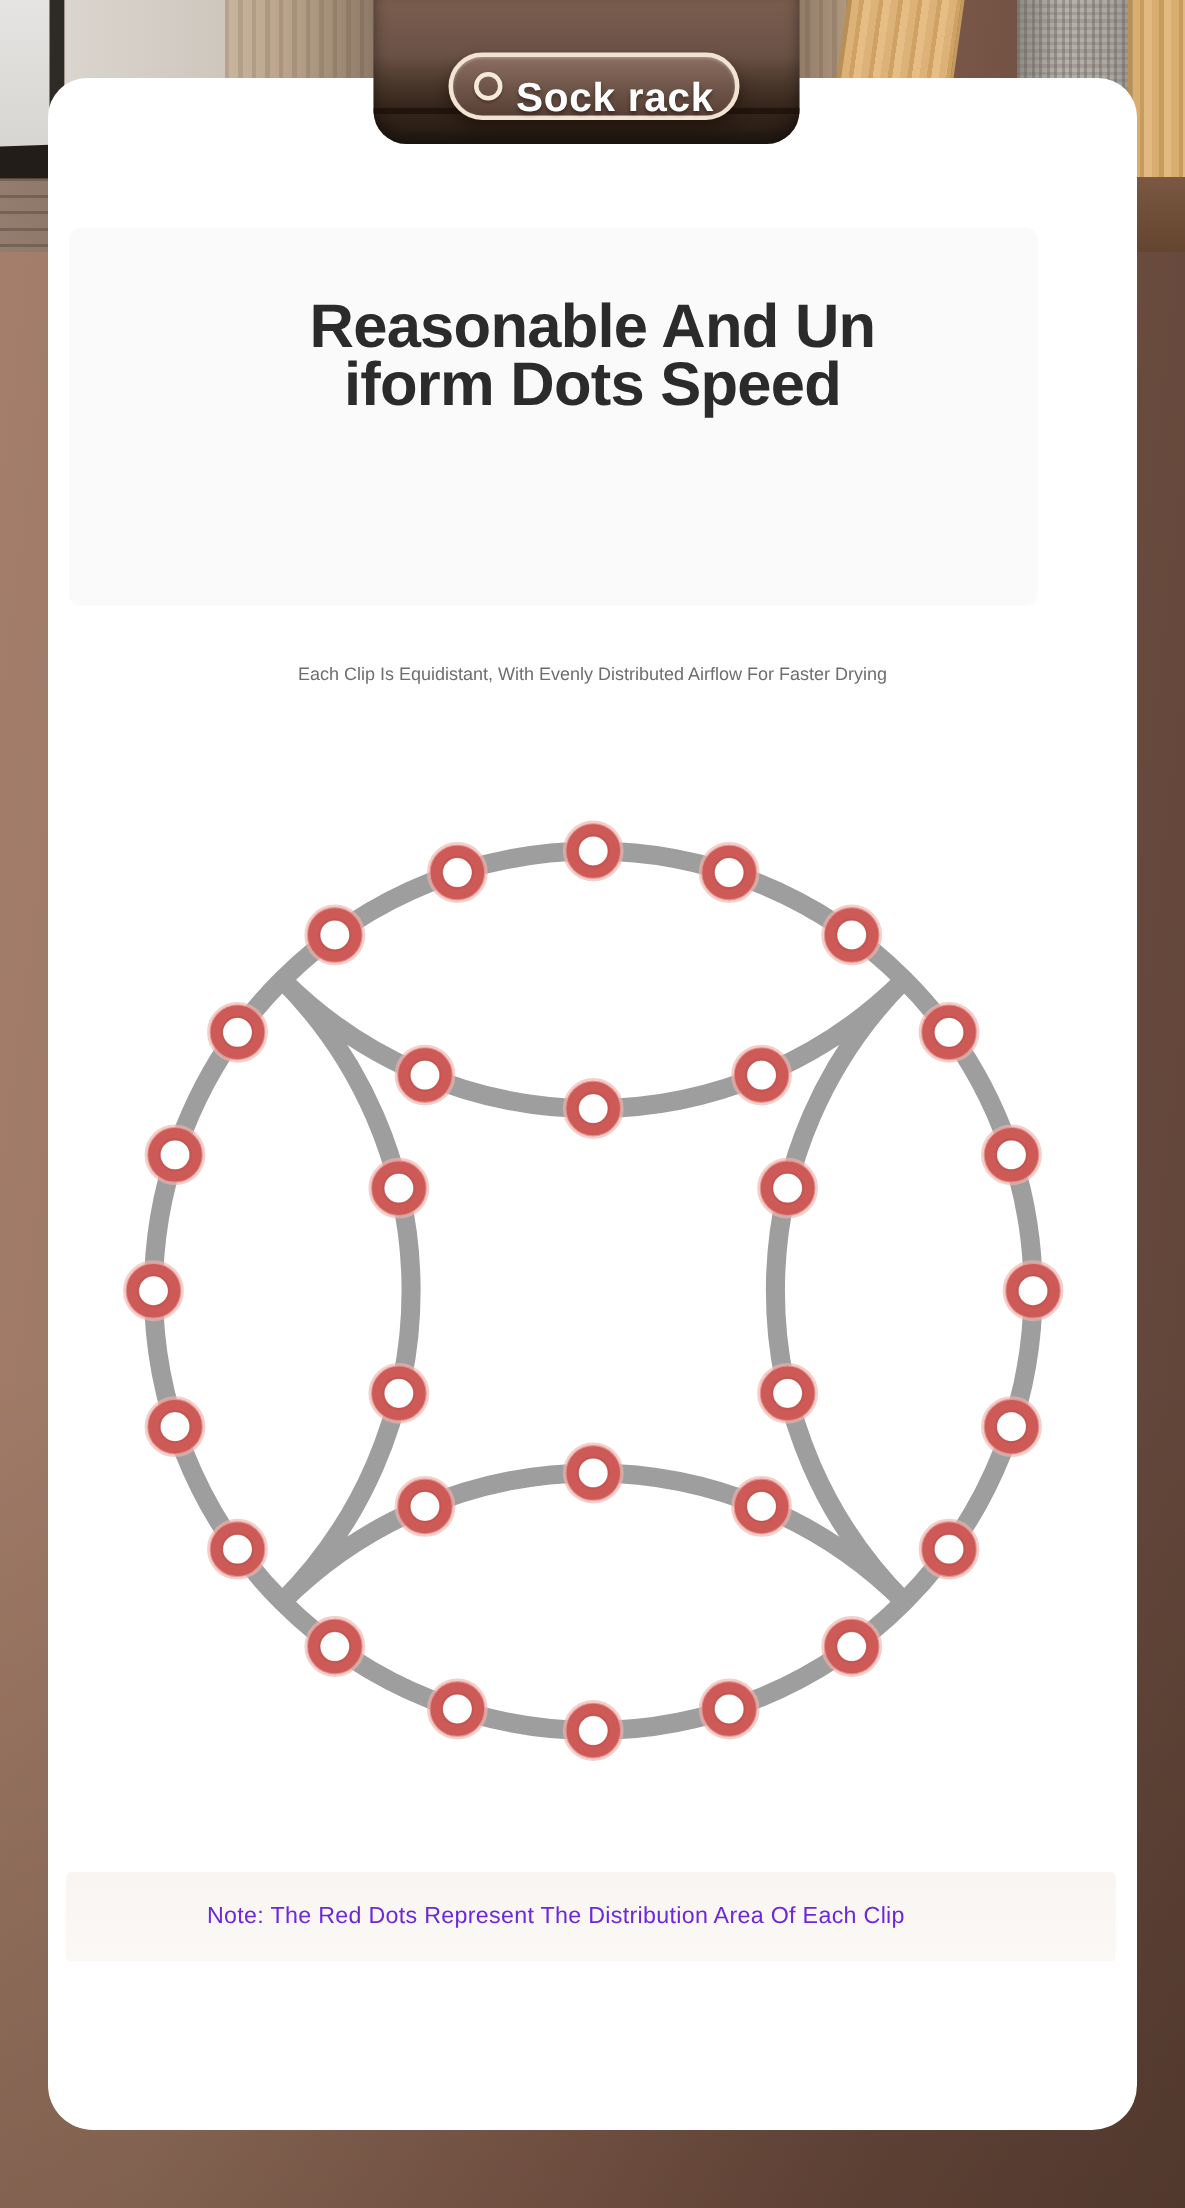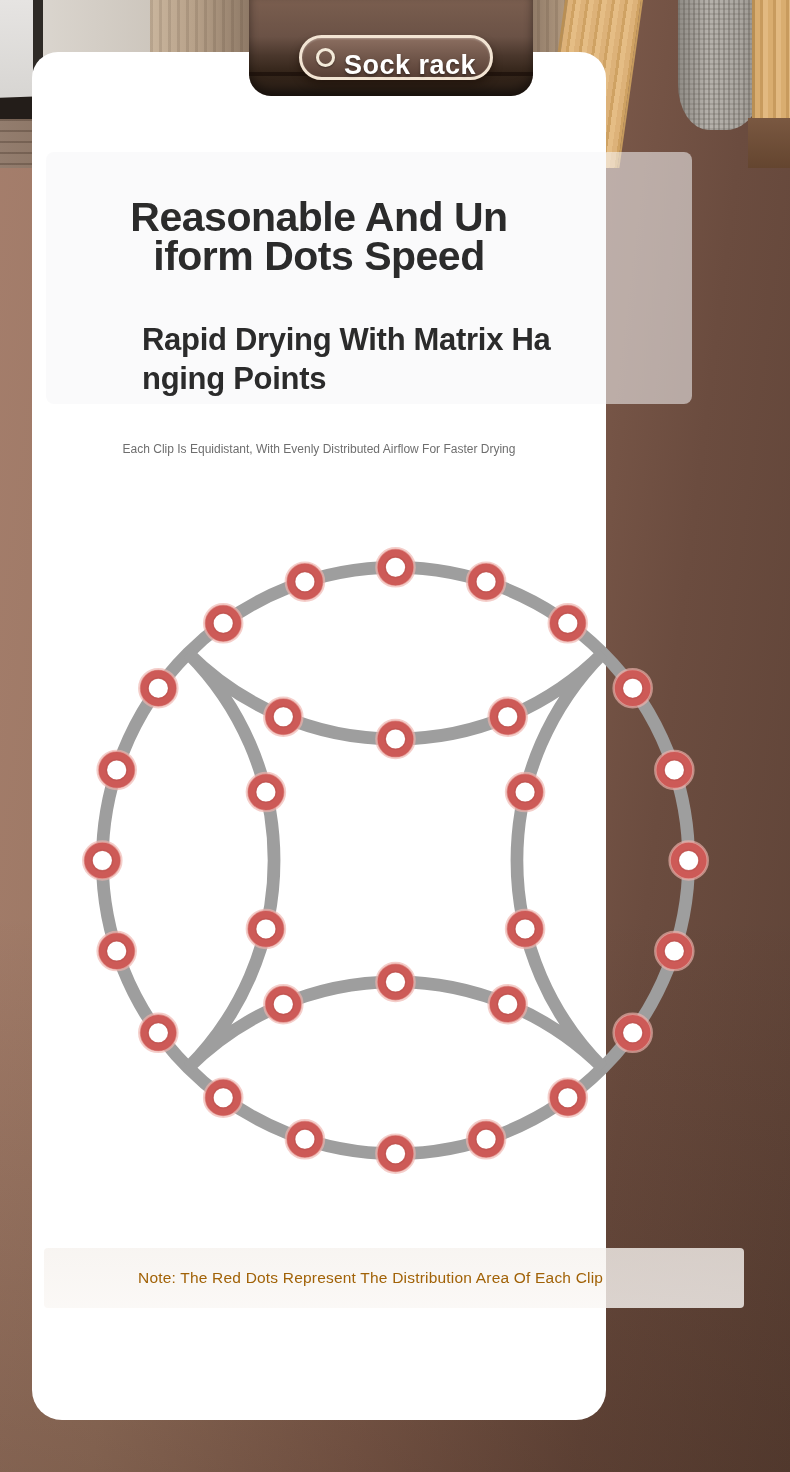--- a/index.html
+++ b/index.html
@@ -32,21 +32,21 @@
   .curtain     { left:678px; width:88px; height:130px; border-radius:0 0 45% 35%;
                  background:
                    repeating-linear-gradient(90deg, rgba(90,85,78,.35) 0 2px, rgba(0,0,0,0) 2px 5px),
                    repeating-linear-gradient(0deg, rgba(120,115,108,.3) 0 2px, rgba(0,0,0,0) 2px 5px),
                    linear-gradient(90deg,#8f8b85 0%,#b6b2ac 35%,#aba7a1 70%,#8e8a84 100%); }
   .pole-right  { left:752px; width:38px; border-left:3px solid #b98f54;
                  background:repeating-linear-gradient(90deg,#d9ad70 0 5px,#c89b5e 5px 8px,#e2b981 8px 13px); }
   .corner-wood { left:748px; top:118px; width:42px; height:50px; background:linear-gradient(180deg,#7a5841 0%,#64452f 100%); }
 
   
-  .card { position:absolute; left:32px; top:52px; width:574px; height:1368px; background:#ffffff;
+  .card { position:absolute; left:32px; top:52px; width:726px; height:1368px; background:#ffffff;
           border-radius:26px 26px 30px 30px; z-index:3; }
 
   
   .notch { position:absolute; left:249px; top:0; width:284px; height:96px; z-index:4;
            border-radius:0 0 22px 22px;
            background:linear-gradient(180deg,#7a5e4f 0%,#6b5246 38%,#4a372c 58%,#332419 76%,#2b1f17 100%);
            box-shadow:inset 0 -6px 10px rgba(0,0,0,.45); }
   .notch .ledge { position:absolute; left:0; top:72px; width:100%; height:4px; background:rgba(20,10,5,.55); }
 
   
@@ -67,21 +67,21 @@
         font-size:41px; font-weight:700; line-height:39px; color:#2b2b2b; letter-spacing:-.5px; }
   .h2 { position:absolute; left:110px; top:268px; width:560px; text-align:left;
         font-size:31px; font-weight:700; line-height:39px; color:#2b2b2b; letter-spacing:-.3px; }
   .subtitle { position:absolute; left:0; top:390px; width:100%; text-align:center;
               font-size:12px; color:#6e6e6e; }
   .diagram { position:absolute; left:41px; top:486px; width:645px; height:645px; }
   .diagram svg { width:645px; height:645px; display:block; }
   .note-band { position:absolute; left:12px; top:1196px; width:700px; height:60px;
                background:linear-gradient(180deg,#f6f2ee,#faf7f4); opacity:.8; border-radius:4px; }
   .note { position:absolute; left:106px; top:1216px; width:560px;
-          font-size:15.5px; line-height:20px; color:#a16207; letter-spacing:.2px; }
+          font-size:15.5px; line-height:20px; color:#6d28d9; letter-spacing:.2px; }
 </style>
 </head>
 <body>
 
 <div class="page">
 
   <div class="photo-strip">
     <div class="ph appliance"></div>
     <div class="ph appl-edge"></div>
     <div class="ph wall"></div>
@@ -95,24 +95,20 @@
   </div>
 
   <div class="card">
     <div class="header-tint"></div>
 
     <div class="h1">
       <div>Reasonable And Un</div>
       <div>iform Dots Speed</div>
     </div>
 
-    <div class="h2">
-      <div>Rapid Drying With Matrix Ha</div>
-      <div>nging Points</div>
-    </div>
 
     <p class="subtitle">Each Clip Is Equidistant, With Evenly Distributed Airflow For Faster Drying</p>
 
     <div class="diagram">
       <svg id="diagram-svg" xmlns="http://www.w3.org/2000/svg" viewBox="0 0 660 660">
           <circle cx="330" cy="330" r="300" fill="none" stroke="#9e9e9e" stroke-width="13"></circle>
           <path d="M 117.87 117.87 A 300 300 0 0 0 542.13 117.87 M 542.13 117.87 A 300 300 0 0 0 542.13 542.13 M 542.13 542.13 A 300 300 0 0 0 117.87 542.13 M 117.87 542.13 A 300 300 0 0 0 117.87 117.87 " fill="none" stroke="#9e9e9e" stroke-width="13"></path>
           <circle cx="330.0" cy="30.0" r="14.5" fill="#ffffff" stroke="#cd5a57" stroke-width="9"></circle>
           <circle cx="330.0" cy="30.0" r="10.5" fill="none" stroke="#b94f4c" stroke-width="1.5" opacity="0.5"></circle>
           <circle cx="330.0" cy="30.0" r="19.5" fill="none" stroke="#eeb4ae" stroke-width="2.5" opacity="0.65"></circle>

